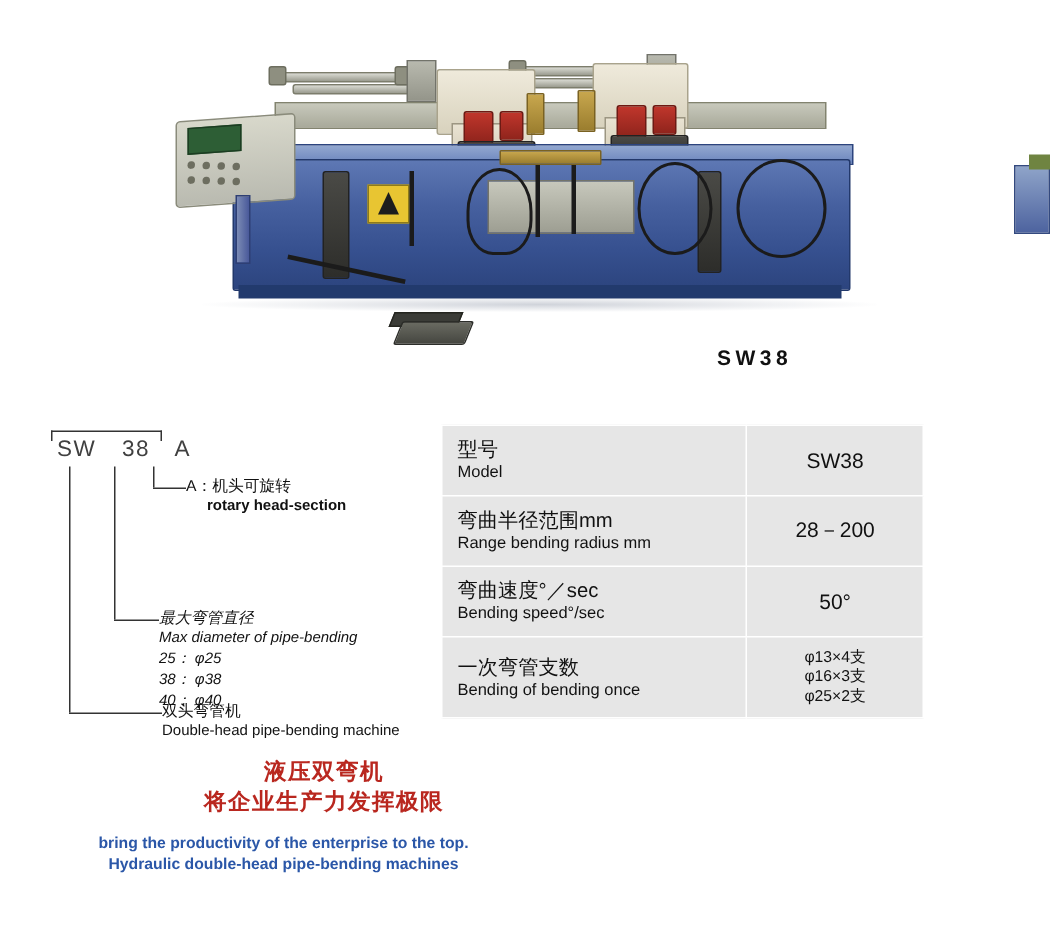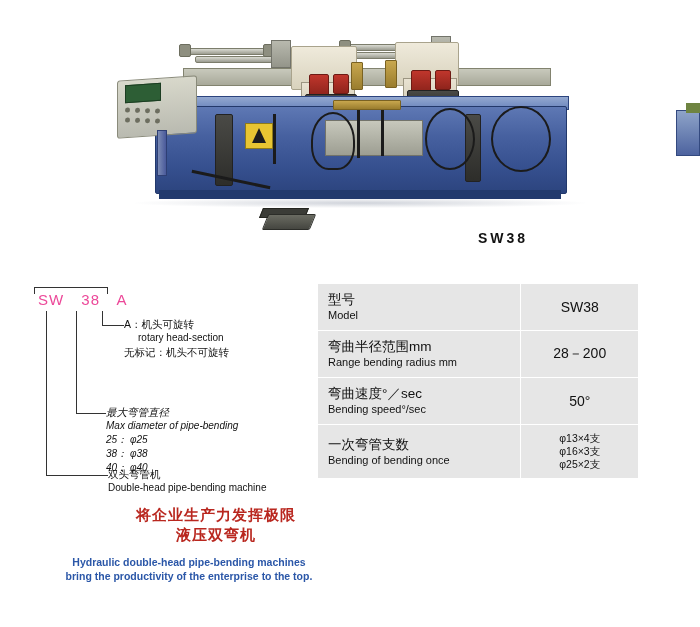--- a/index.html
+++ b/index.html
@@ -260,21 +260,21 @@
     top: 283px;
     width: 280px;
     height: 300px;
   }
   .code-row {
     position: absolute;
     left: 14px;
     top: 8px;
     font-size: 15px;
     letter-spacing: 1px;
-    color: #ec4899;
+    color: #404040;
   }
   .code-row span { margin-right: 12px; }
   .vline {
     position: absolute;
     border-left: 1px solid #333;
   }
   .hline {
     position: absolute;
     border-top: 1px solid #333;
   }
@@ -314,21 +314,21 @@
     text-align: center;
     color: #2b57a8;
     font-size: 10.5px;
     font-weight: bold;
     line-height: 14px;
   }
 
   
   .spec-table {
     position: absolute;
-    left: 317px;
+    left: 294px;
     top: 283px;
     width: 322px;
     border-collapse: collapse;
     background: #e8e8e8;
   }
   .spec-table td {
     border: 1px solid #ffffff;
     background: #e6e6e6;
     padding: 7px 10px;
     vertical-align: middle;
@@ -446,44 +446,43 @@
   <div class="hline" style="left:78px; top:42px; width:22px;"></div>
 
   <div class="vline" style="left:52px; top:28px; height:102px;"></div>
   <div class="hline" style="left:52px; top:130px; width:30px;"></div>
 
   <div class="vline" style="left:22px; top:28px; height:164px;"></div>
   <div class="hline" style="left:22px; top:192px; width:62px;"></div>
 
   <div class="note" style="left:100px; top:34px; width:180px;">
     <div class="cn">A：机头可旋转</div>
-    <div class="en" style="padding-left:14px;">rotary head-section</div>
-    <div class="cn">无标记：机头不可旋转</div>
+    <div class="en" style="padding-left:14px;font-weight:bold;">rotary head-section</div>
   </div>
 
   <div class="note" style="left:82px; top:122px; width:190px;font-style:italic;">
     <div class="cn">最大弯管直径</div>
     <div class="en">Max diameter of pipe-bending</div>
     <div class="en">25：  φ25</div>
     <div class="en">38：  φ38</div>
     <div class="en">40：  φ40</div>
   </div>
 
   <div class="note" style="left:84px; top:184px; width:200px;">
     <div class="cn">双头弯管机</div>
     <div class="en">Double-head pipe-bending machine</div>
   </div>
 
   <div class="slogan-cn">
+    <div>液压双弯机</div>
     <div>将企业生产力发挥极限</div>
-    <div>液压双弯机</div>
   </div>
   <div class="slogan-en">
+    <div>bring the productivity of the enterprise to the top.</div>
     <div>Hydraulic double-head pipe-bending machines</div>
-    <div>bring the productivity of the enterprise to the top.</div>
   </div>
 </div>
 
 <table class="spec-table">
   <tbody>
     <tr>
       <td class="label-cell">
         <div class="lbl-cn">型号</div>
         <div class="lbl-en">Model</div>
       </td>

